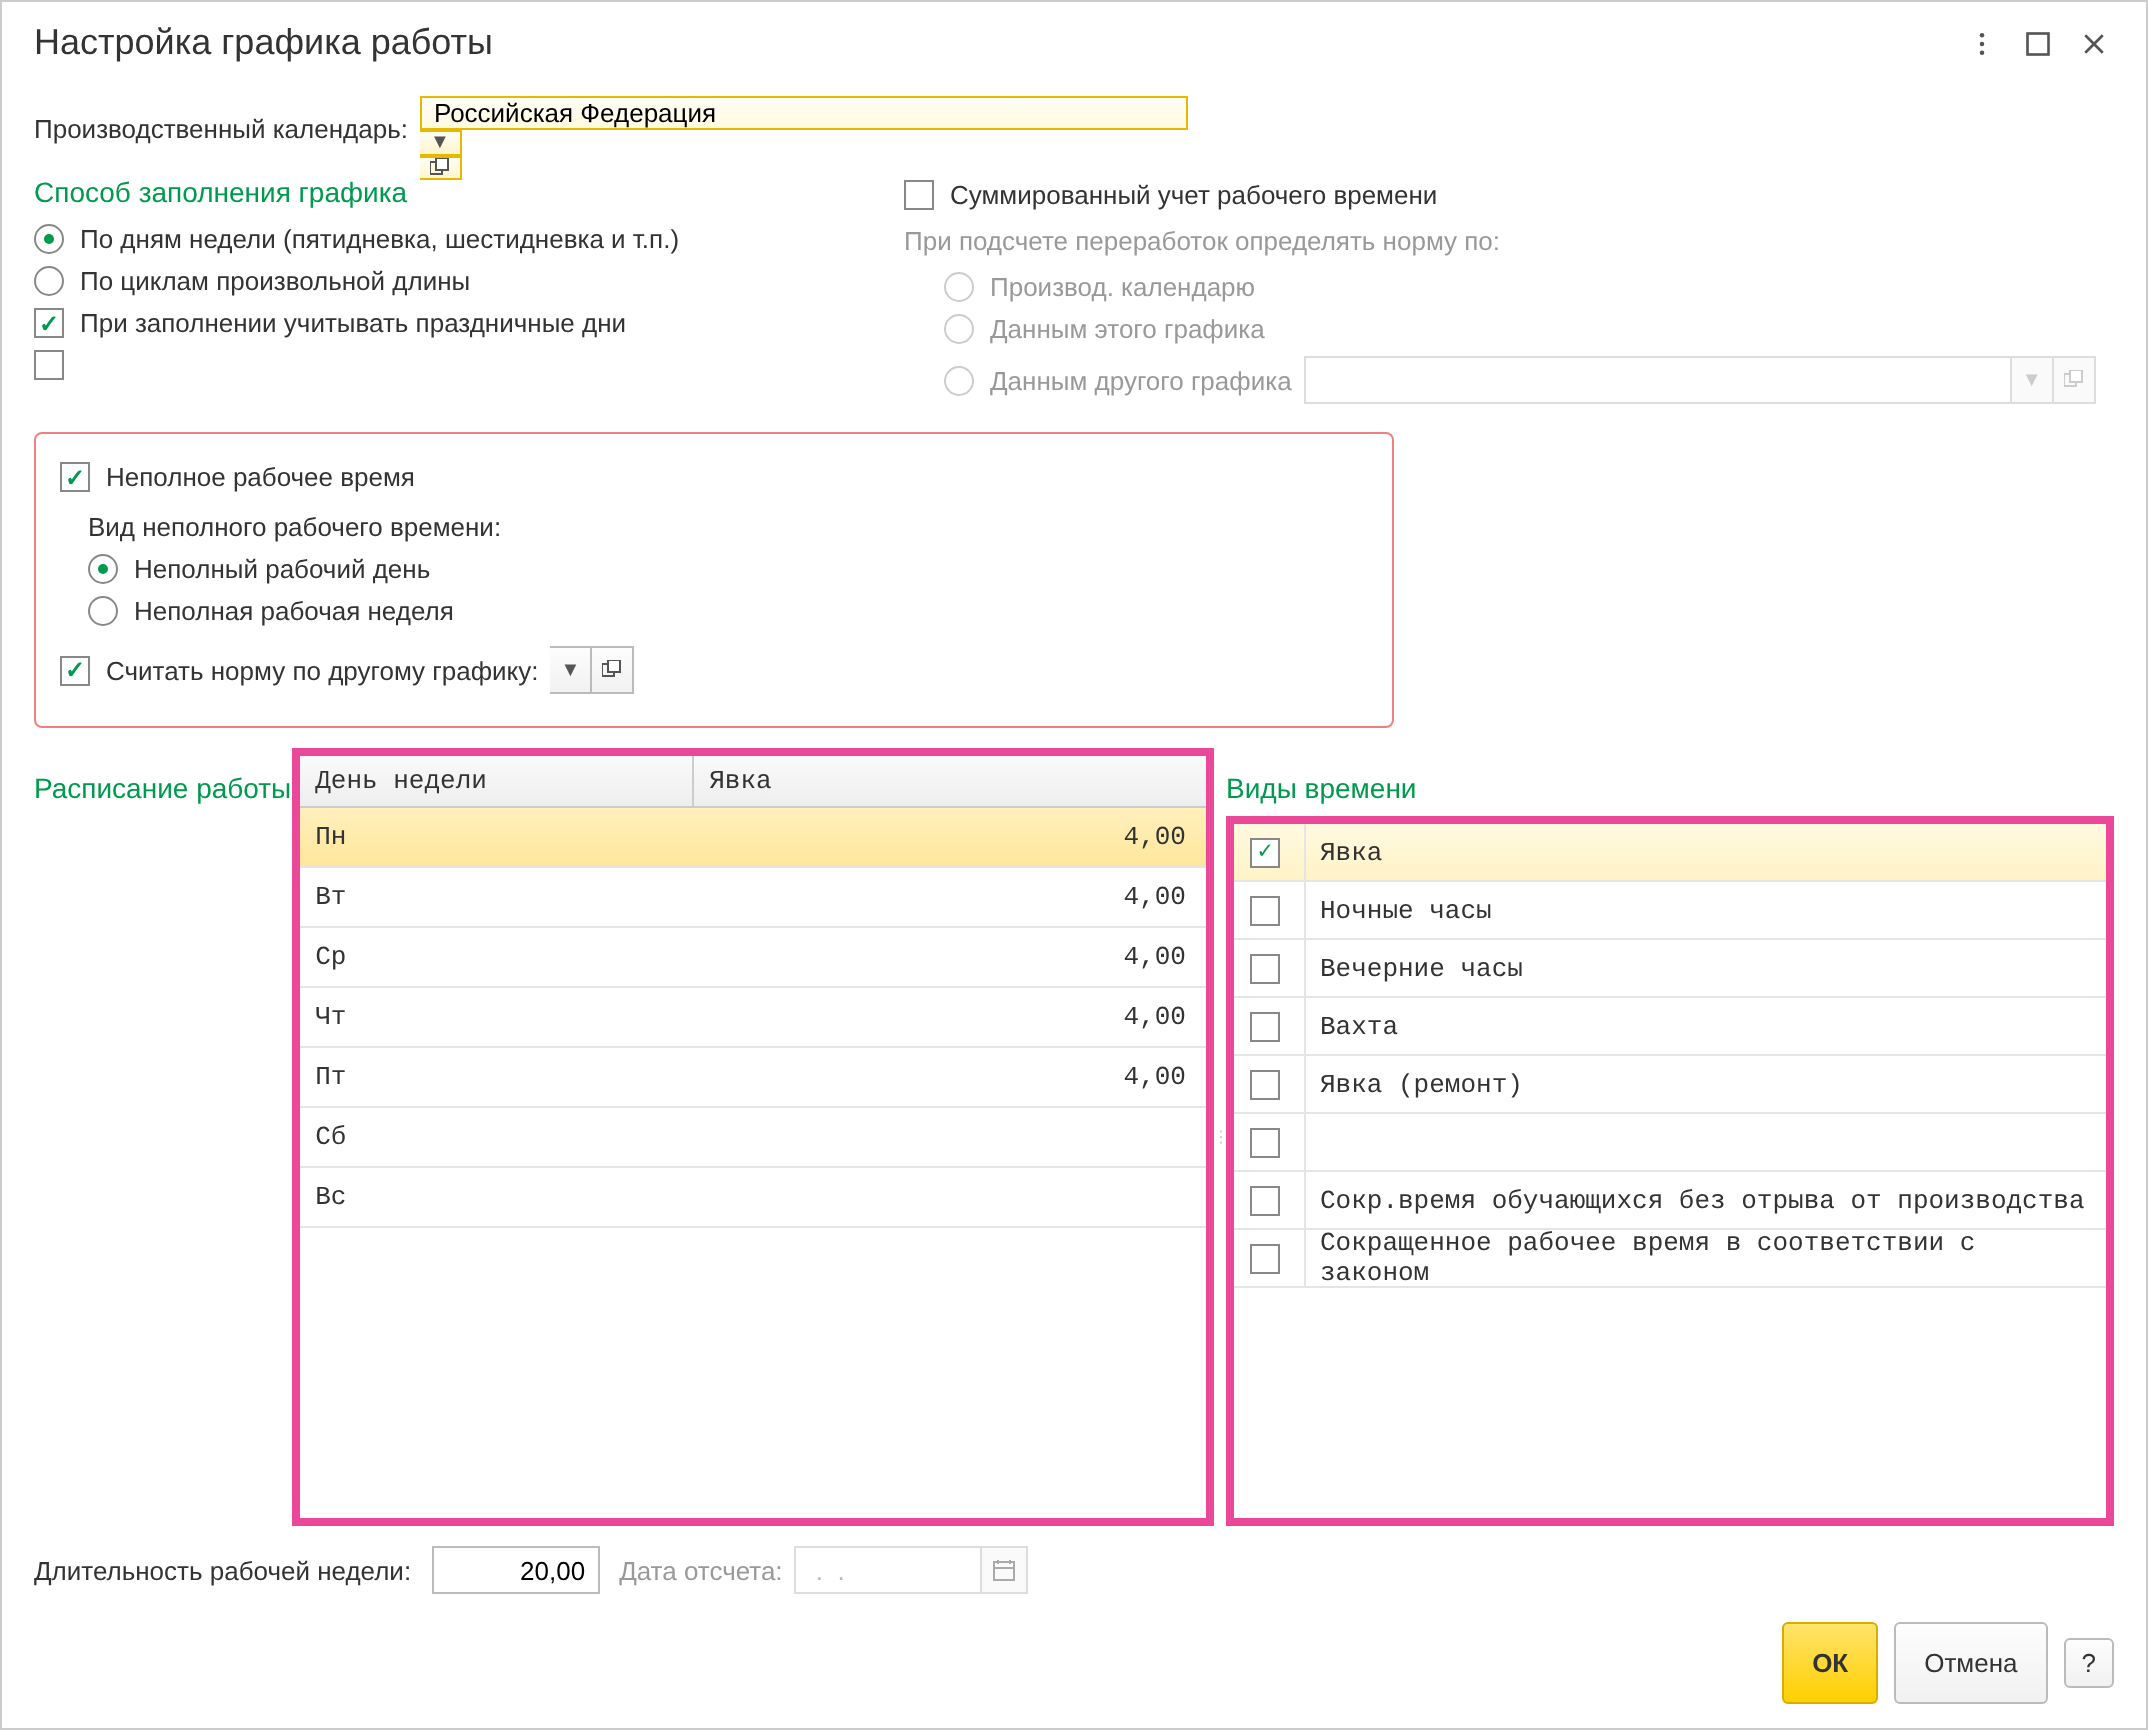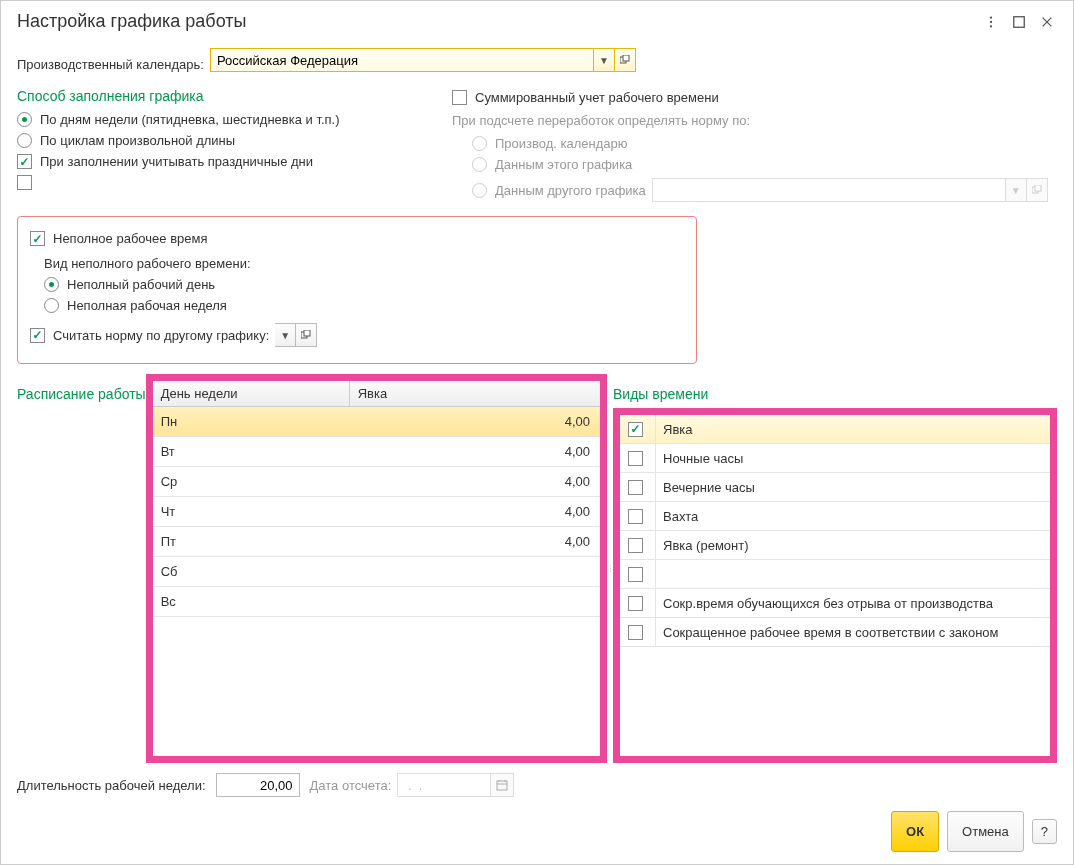--- a/index.html
+++ b/index.html
@@ -52,20 +52,21 @@
     margin: 4px 0;
   }
   .field-label {
     margin-right: 6px;
   }
   
   .ref-input {
     display: flex;
     align-items: stretch;
     height: 24px;
+    flex-direction: column;
   }
   .ref-input.highlight input {
     border: 1px solid #e6b800;
     background: linear-gradient(#fffef5,#fffbe0);
   }
   .ref-input input {
     border: 1px solid #bbb;
     padding: 0 6px;
     font-size: 13px;
     outline: none;
@@ -168,24 +169,25 @@
     display:flex;
     align-items:center;
     justify-content:center;
     color:#ccc;
     font-size: 8px;
     letter-spacing:-1px;
   }
   .table-col-right { flex: 1; display:flex; flex-direction:column; }
   
   .grid {
-    border: 7px solid #ec4899;
+    border: 4px solid #ec4899;
     flex:1;
     background:#fff;
     overflow:hidden;
+    font-family:Liberation Mono, monospace;
   }
   .grid-header {
     display:flex;
     background: linear-gradient(#fafafa,#eee);
     border-bottom: 1px solid #ccc;
     font-size: 13px;
   }
   .grid-header .cell {
     padding: 5px 8px;
     border-right:1px solid #ccc;

